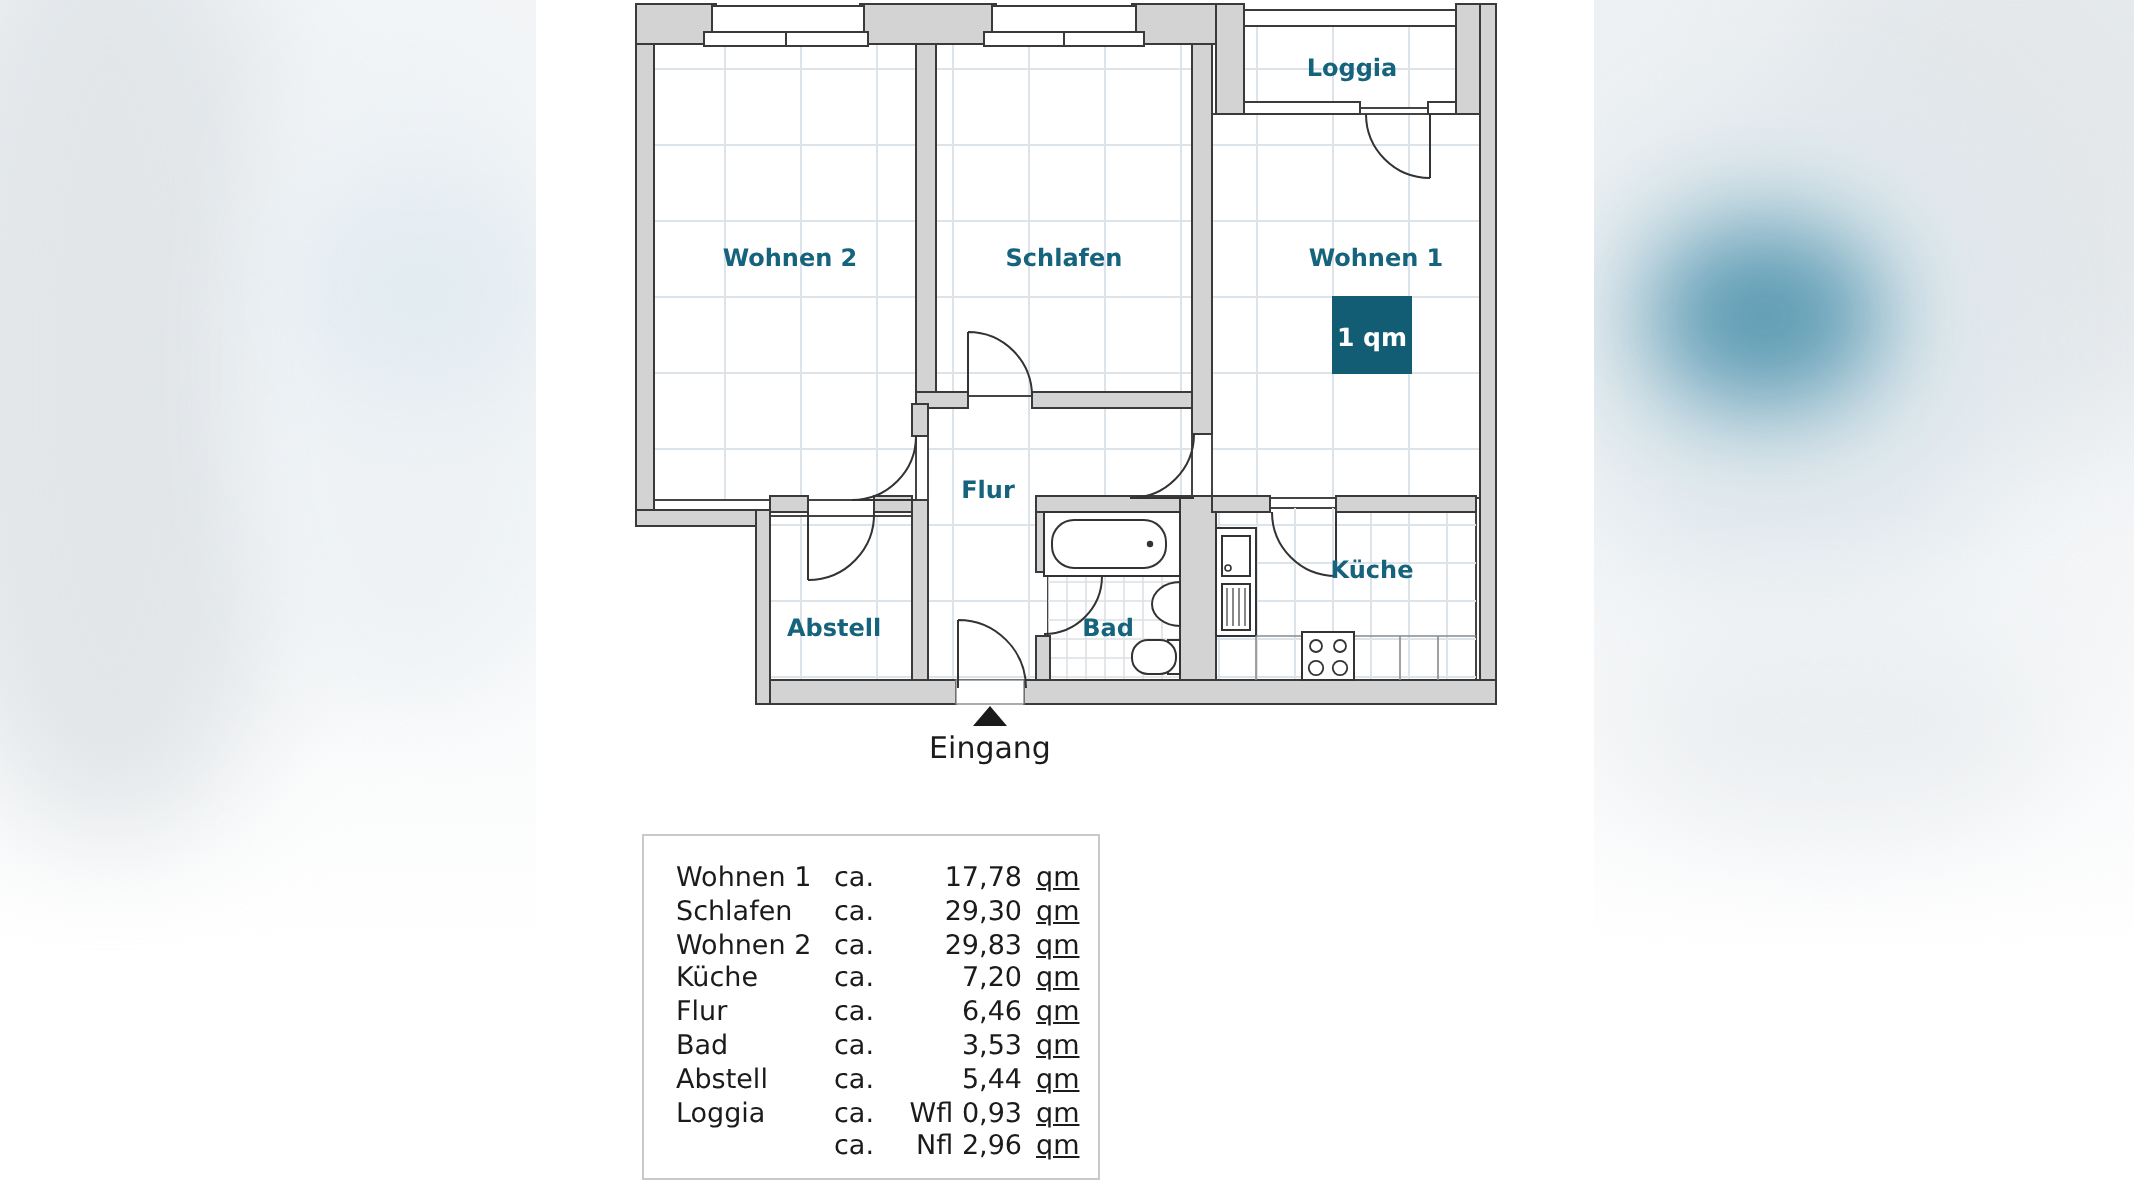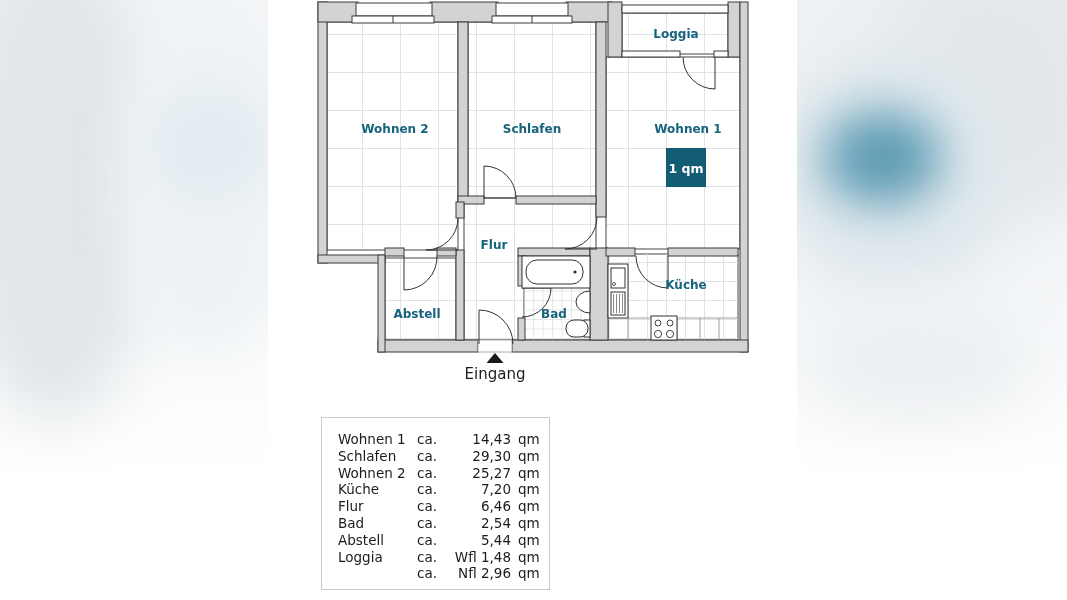--- a/index.html
+++ b/index.html
@@ -34,21 +34,21 @@
   
   .area-box{
     position:absolute;left:321px;top:417px;width:229px;height:173px;z-index:2;
     background:#ffffff;border:1px solid #c9c9c9;box-sizing:border-box;padding-top:13px;
     font-size:13.5px;color:#1b1b1b;
   }
   .arow{position:relative;height:16.8px;line-height:16.8px;}
   .arow .name{position:absolute;left:16px;}
   .arow .approx{position:absolute;left:95px;}
   .arow .value{position:absolute;left:99px;width:90px;text-align:right;}
-  .arow .unit{position:absolute;left:196px;}
+  .arow .unit{position:absolute;left:196px;text-decoration:underline;}
 </style>
 </head>
 <body>
 
 <div class="bg-panel bg-left">
   <div class="blob b1"></div>
   <div class="blob b2"></div>
   <div class="blob b3"></div>
 </div>
 <div class="bg-panel bg-right">
@@ -190,63 +190,63 @@
   <g>
     <path d="M495 353 L486.5 363 H503.5 Z" fill="#1a1a1a"></path>
     <text class="entrytext" x="495" y="379">Eingang</text>
   </g>
 </svg>
 
 <div class="area-box">
   <div class="arow">
     <span class="name">Wohnen 1</span>
     <span class="approx">ca.</span>
-    <span class="value">14,43</span>
+    <span class="value">17,78</span>
     <span class="unit">qm</span>
   </div>
   <div class="arow">
     <span class="name">Schlafen</span>
     <span class="approx">ca.</span>
     <span class="value">29,30</span>
     <span class="unit">qm</span>
   </div>
   <div class="arow">
     <span class="name">Wohnen 2</span>
     <span class="approx">ca.</span>
-    <span class="value">25,27</span>
+    <span class="value">29,83</span>
     <span class="unit">qm</span>
   </div>
   <div class="arow">
     <span class="name">Küche</span>
     <span class="approx">ca.</span>
     <span class="value">7,20</span>
     <span class="unit">qm</span>
   </div>
   <div class="arow">
     <span class="name">Flur</span>
     <span class="approx">ca.</span>
     <span class="value">6,46</span>
     <span class="unit">qm</span>
   </div>
   <div class="arow">
     <span class="name">Bad</span>
     <span class="approx">ca.</span>
-    <span class="value">2,54</span>
+    <span class="value">3,53</span>
     <span class="unit">qm</span>
   </div>
   <div class="arow">
     <span class="name">Abstell</span>
     <span class="approx">ca.</span>
     <span class="value">5,44</span>
     <span class="unit">qm</span>
   </div>
   <div class="arow">
     <span class="name">Loggia</span>
     <span class="approx">ca.</span>
-    <span class="value">Wfl 1,48</span>
+    <span class="value">Wfl 0,93</span>
     <span class="unit">qm</span>
   </div>
   <div class="arow">
     <span class="name"></span>
     <span class="approx">ca.</span>
     <span class="value">Nfl 2,96</span>
     <span class="unit">qm</span>
   </div>
 </div>
 

